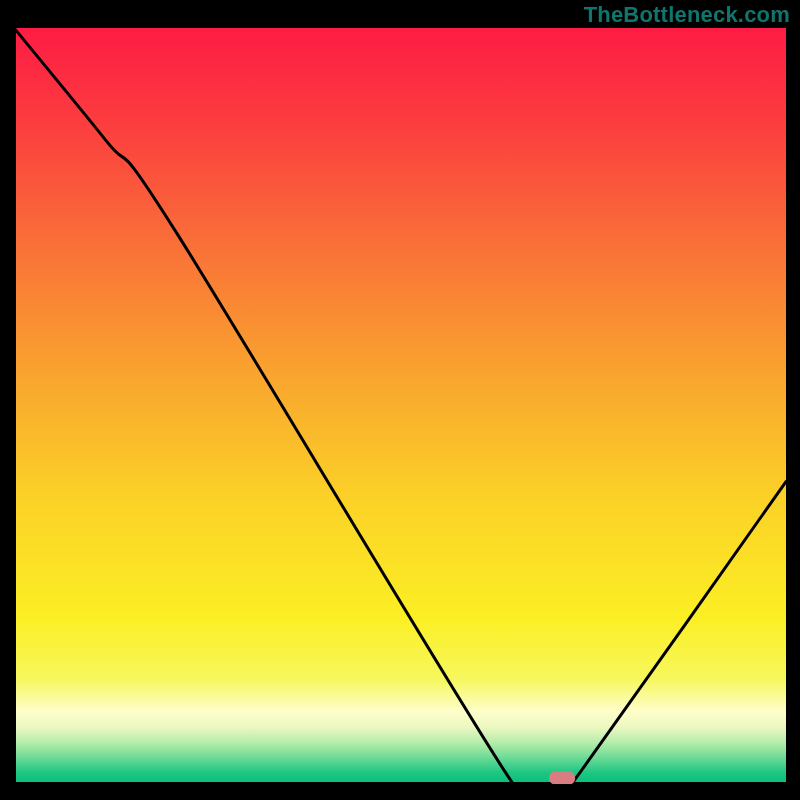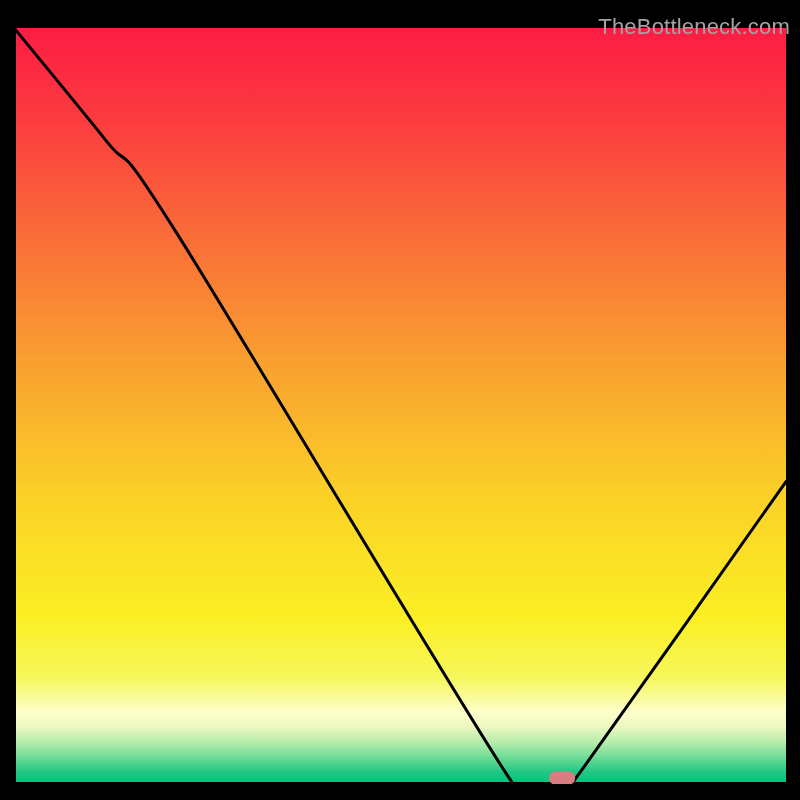--- a/index.html
+++ b/index.html
@@ -12,25 +12,25 @@
     font-family: Arial, Helvetica, sans-serif;
   }
   .frame {
     position: relative;
     width: 800px;
     height: 800px;
     background: #000;
   }
   .watermark {
     position: absolute;
-    top: 14px;
+    top: 2px;
     right: 10px;
-    color: #a3a3a3;
+    color: #0f766e;
     font-size: 22px;
-    font-weight: 400;
+    font-weight: 700;
     letter-spacing: 0.2px;
     z-index: 5;
   }
   .plot-wrap {
     position: absolute;
     left: 14px;
     top: 28px;
     width: 772px;
     height: 756px;
   }

